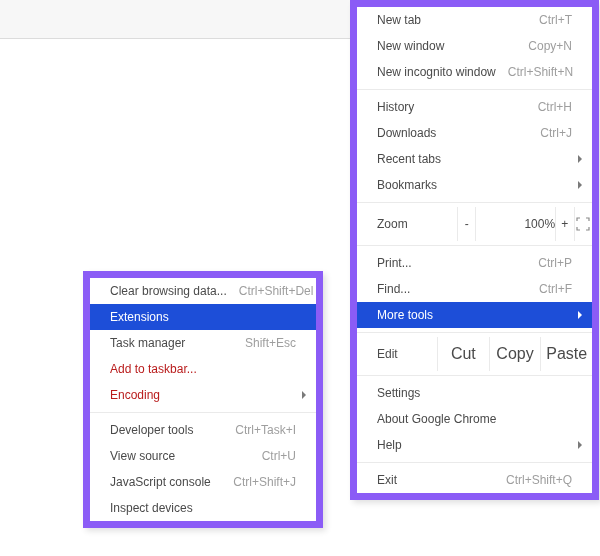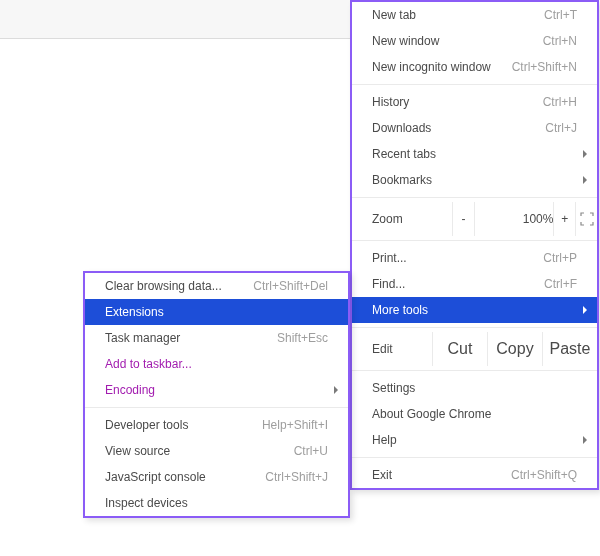--- a/index.html
+++ b/index.html
@@ -18,49 +18,49 @@
     left: 0;
     top: 0;
     width: 350px;
     height: 38px;
     background: #f7f7f7;
     border-bottom: 1px solid #dcdcdc;
   }
   .menu {
     position: absolute;
     background: #ffffff;
-    border: 2px solid #8b5cf6;
+    border: 7px solid #8b5cf6;
     box-shadow: 3px 3px 6px rgba(0,0,0,0.12);
     box-sizing: border-box;
   }
   .menu.main {
     left: 350px;
     top: 0px;
     width: 249px;
   }
   .menu.sub {
     left: 83px;
     top: 271px;
-    width: 267px;
+    width: 240px;
   }
   .item {
     display: flex;
     justify-content: space-between;
     align-items: center;
     padding: 5px 20px 5px 20px;
     line-height: 16px;
     color: #4a4a4a;
     position: relative;
   }
   .item.highlighted {
     background: #1d4ed8;
     color: #ffffff;
   }
   .item.disabled .label,
-  .item.disabled .shortcut { color: #a21caf; }
+  .item.disabled .shortcut { color: #b91c1c; }
   .label { flex: 1; white-space: nowrap; }
   .shortcut { color: #9e9e9e; white-space: nowrap; padding-left: 12px; }
   .sep {
     height: 1px;
     background: #eaeaea;
     margin: 4px 0;
   }
   .arrow {
     width: 0; height: 0;
     border-top: 4px solid transparent;
@@ -111,21 +111,21 @@
 <div class="toolbar-strip"></div>
 
 <div class="menu main">
 
   <div class="item">
     <span class="label">New tab</span>
     <span class="shortcut">Ctrl+T</span>
   </div>
   <div class="item">
     <span class="label">New window</span>
-    <span class="shortcut">Ctrl+N</span>
+    <span class="shortcut">Copy+N</span>
   </div>
   <div class="item">
     <span class="label">New incognito window</span>
     <span class="shortcut">Ctrl+Shift+N</span>
   </div>
 
   <div class="sep"></div>
 
   <div class="item">
     <span class="label">History</span>
@@ -223,21 +223,21 @@
   </div>
   <div class="item disabled">
     <span class="label">Encoding</span>
     <span class="arrow"></span>
   </div>
 
   <div class="sep"></div>
 
   <div class="item">
     <span class="label">Developer tools</span>
-    <span class="shortcut">Help+Shift+I</span>
+    <span class="shortcut">Ctrl+Task+I</span>
   </div>
   <div class="item">
     <span class="label">View source</span>
     <span class="shortcut">Ctrl+U</span>
   </div>
   <div class="item">
     <span class="label">JavaScript console</span>
     <span class="shortcut">Ctrl+Shift+J</span>
   </div>
   <div class="item">

